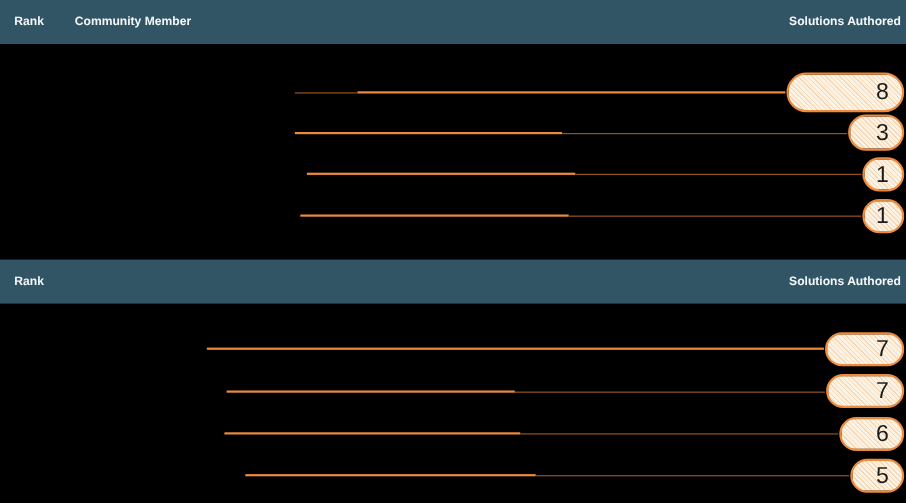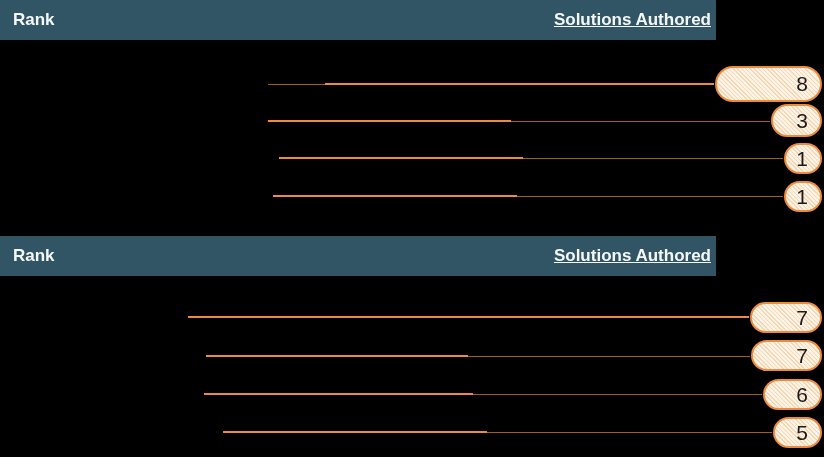--- a/index.html
+++ b/index.html
@@ -2,29 +2,29 @@
 <html style="--page_bg: #000000; --header_bg: #315565; --header_text: #f5f8f9; --accent_orange: #ee8a3d; --accent_orange_dim: #a25d22; --badge_bg: #fdf3e5; --badge_stripe: #f6d8b6; --badge_border: #ec8a3e; --badge_text: #1b1b1b;"><head>
 <meta charset="utf-8">
 <title>Leaderboard</title>
 <style>
   html,body{margin:0;padding:0;background:#000;}
   .stage{
     position:relative;width:824px;height:457px;background:var(--page_bg,#000);
     overflow:hidden;font-family:"Liberation Sans",sans-serif;
   }
   .thead{
-    position:absolute;left:0;width:716px;height:40px;
+    position:absolute;left:0;width:824px;height:40px;
     background:var(--header_bg,#315565);color:var(--header_text,#f5f8f9);
-    font-size:17px;font-weight:600;line-height:40px;
+    font-size:11px;font-weight:600;line-height:40px;
   }
   .thead-0{top:0;}
   .thead-1{top:236px;}
   .thead .col-rank{position:absolute;left:13px;}
   .thead .col-member{position:absolute;left:68px;}
-  .thead .col-solutions{position:absolute;right:5px;text-decoration:underline;}
+  .thead .col-solutions{position:absolute;right:5px;}
   .seg{position:absolute;}
   .seg.bright{height:2px;background:var(--accent_orange,#ee8a3d);}
   .seg.dim{height:1px;background:var(--accent_orange_dim,#a25d22);}
   .pill{
     position:absolute;box-sizing:border-box;
     border:2px solid var(--badge_border,#ec8a3e);
     background:repeating-linear-gradient(45deg,
       var(--badge_stripe,#f6d8b6) 0px, var(--badge_stripe,#f6d8b6) 1px,
       var(--badge_bg,#fdf3e5) 1px, var(--badge_bg,#fdf3e5) 3px);
     color:var(--badge_text,#1b1b1b);
@@ -33,20 +33,21 @@
     padding-right:12px;
   }
 </style>
 </head>
 <body>
 
 <div class="stage">
 
   <div class="thead thead-0">
     <span class="col-rank">Rank</span>
+    <span class="col-member">Community Member</span>
     <span class="col-solutions">Solutions Authored</span>
   </div>
 
   <div class="thead thead-1">
     <span class="col-rank">Rank</span>
     <span class="col-solutions">Solutions Authored</span>
   </div>
 
   <div id="rows-host">
       <div>

